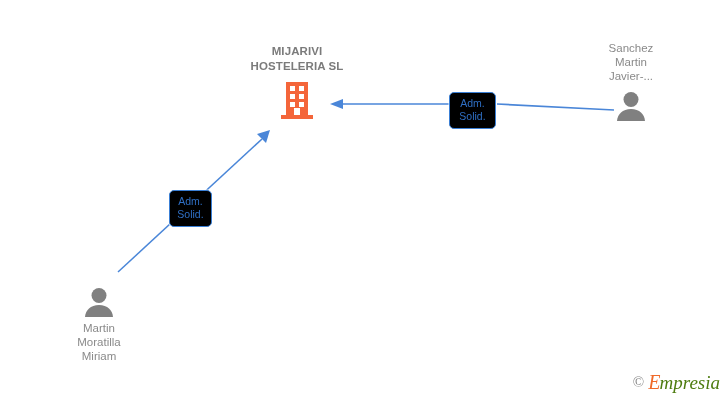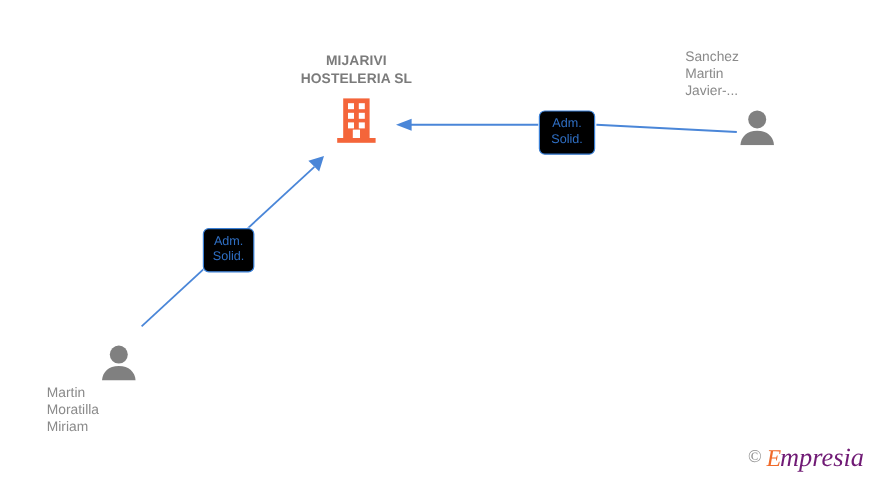--- a/index.html
+++ b/index.html
@@ -36,21 +36,21 @@
   }
   .company-icon-wrap {
     margin-top: 6px;
     height: 40px;
     display: flex;
     align-items: flex-end;
     justify-content: center;
   }
 
   
-  .person-node { width: 120px; }
+  .person-node { width: 120px; text-align: center; }
   .person-label {
     font-size: 11.5px;
     color: #8a8a8a;
     line-height: 14px;
     white-space: pre-line;
   }
   .person-icon-wrap {
     height: 34px;
     display: flex;
     align-items: flex-end;
@@ -102,22 +102,22 @@
   }
   .wm-e {
     font-size: 20px;
     color: #f06a2a;
     font-family: "Liberation Serif", serif;
     font-style: italic;
     line-height: 1;
     margin-right: -1px;
   }
   .wm-rest {
-    font-size: 22px;
-    color: #701a75;
+    font-size: 19px;
+    color: #4d7c0f;
     font-family: "Liberation Serif", serif;
     font-style: italic;
     line-height: 1;
   }
   .wm-word { display: flex; align-items: baseline; }
 </style>
 </head>
 <body>
 
 <div id="canvas">

